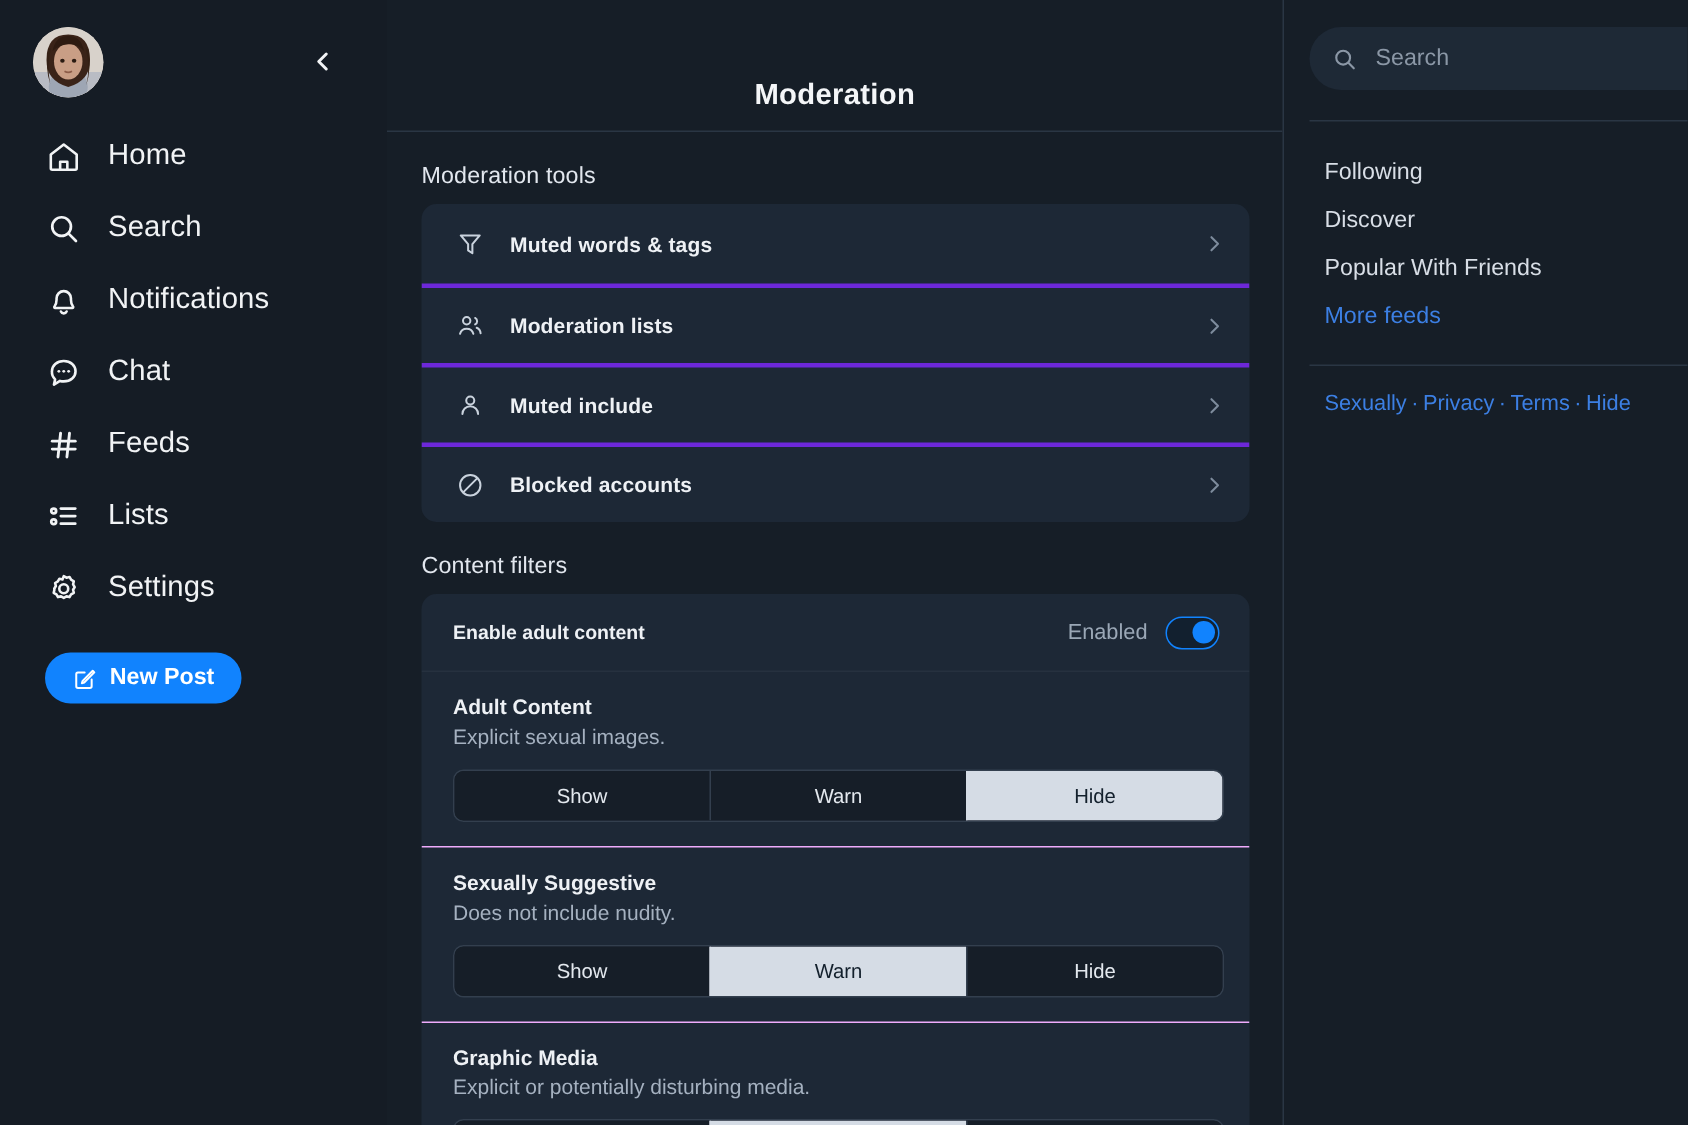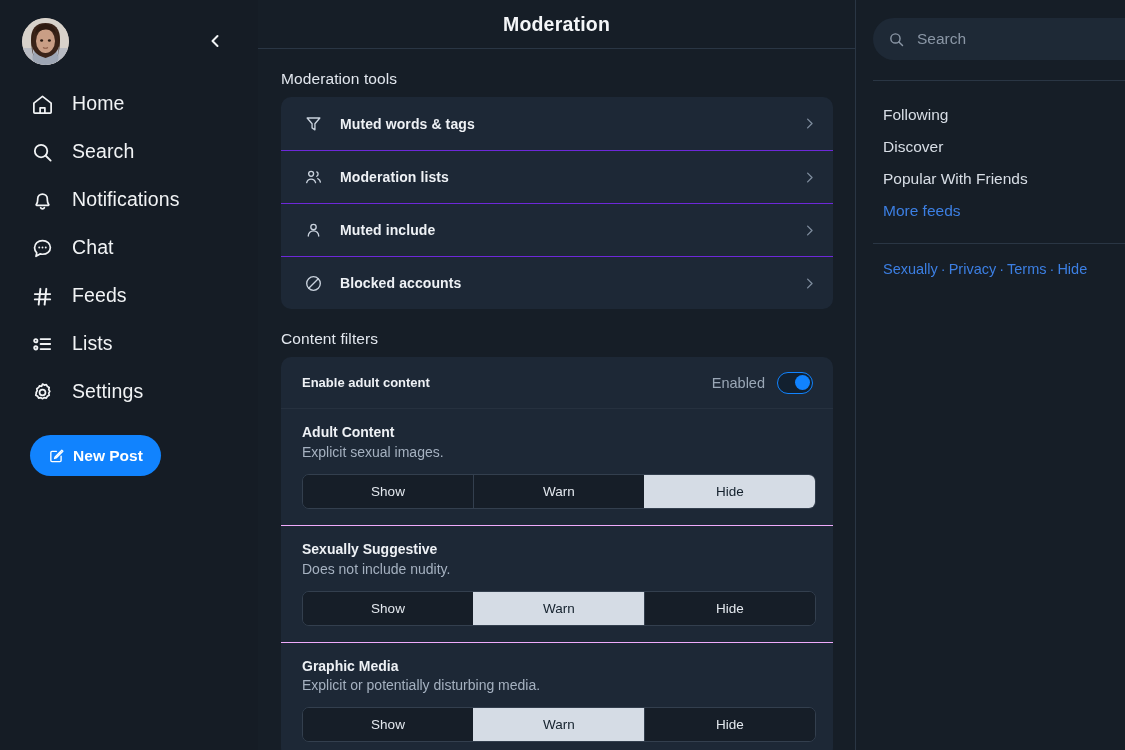--- a/index.html
+++ b/index.html
@@ -84,21 +84,21 @@
   .nav-item .nav-label {
     font-size: 19.5px;
     letter-spacing: 0.1px;
     color: #f1f3f5;
     line-height: 1;
   }
 
   .new-post-btn {
     margin: 19px 0 0 30px;
     width: 131px;
-    height: 41px;
+    height: 34px;
     border-radius: 21px;
     background: #1183fe;
     display: flex;
     align-items: center;
     justify-content: center;
     gap: 8px;
     cursor: pointer;
     border: none;
   }
   .new-post-btn .np-label {
@@ -118,20 +118,21 @@
     overflow: hidden;
     position: relative;
   }
 
   .main-header {
     height: 49px;
     border-bottom: 1px solid #2a3644;
     display: flex;
     align-items: center;
     justify-content: center;
+    margin-top: 39px;
   }
   .main-header .page-title {
     font-size: 19.5px;
     font-weight: bold;
     color: #f4f6f8;
     letter-spacing: 0.2px;
   }
 
   .section-label {
     font-size: 15.5px;
@@ -146,21 +147,21 @@
     border-radius: 10px;
     overflow: hidden;
   }
 
   .tool-row {
     height: 53px;
     display: flex;
     align-items: center;
     padding: 0 14px 0 21px;
     cursor: pointer;
-    border-top: 1px solid #6d28d9;
+    border-top: 3px solid #6d28d9;
   }
   .tool-row:first-child { border-top: none; }
 
   .tool-row .tool-icon {
     width: 22px; height: 22px;
     flex: 0 0 22px;
     display: flex; align-items: center; justify-content: center;
     margin-right: 16px;
   }
   .tool-row .tool-label {

